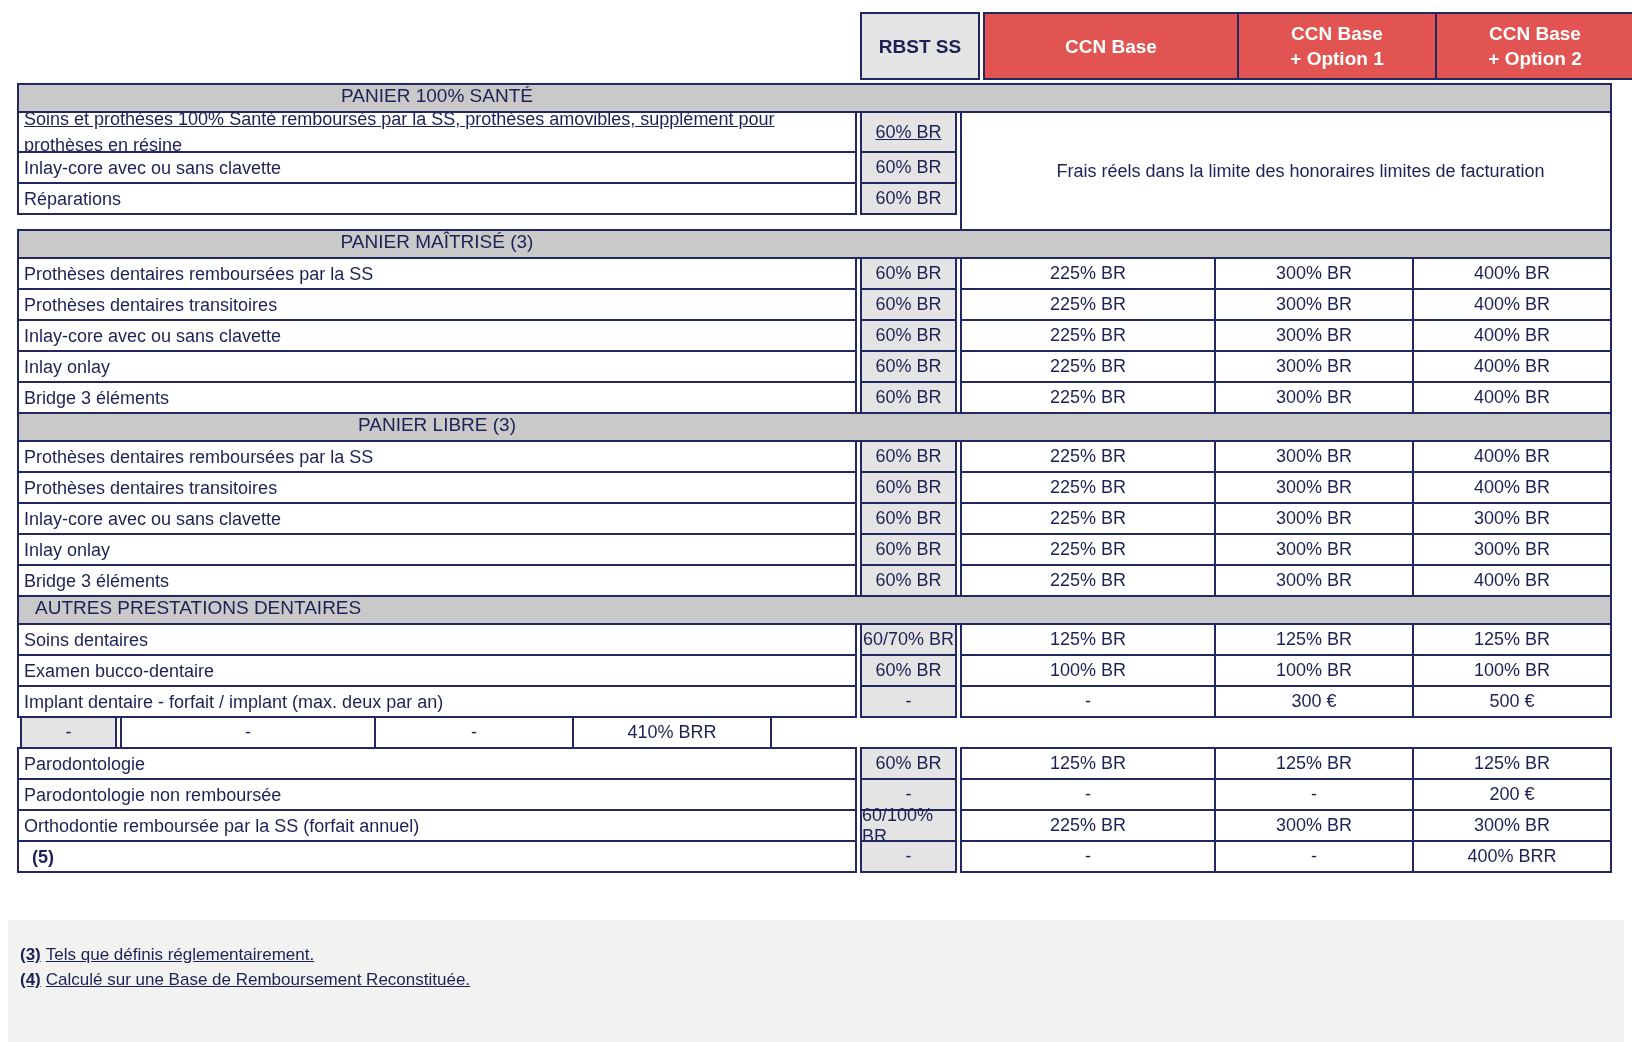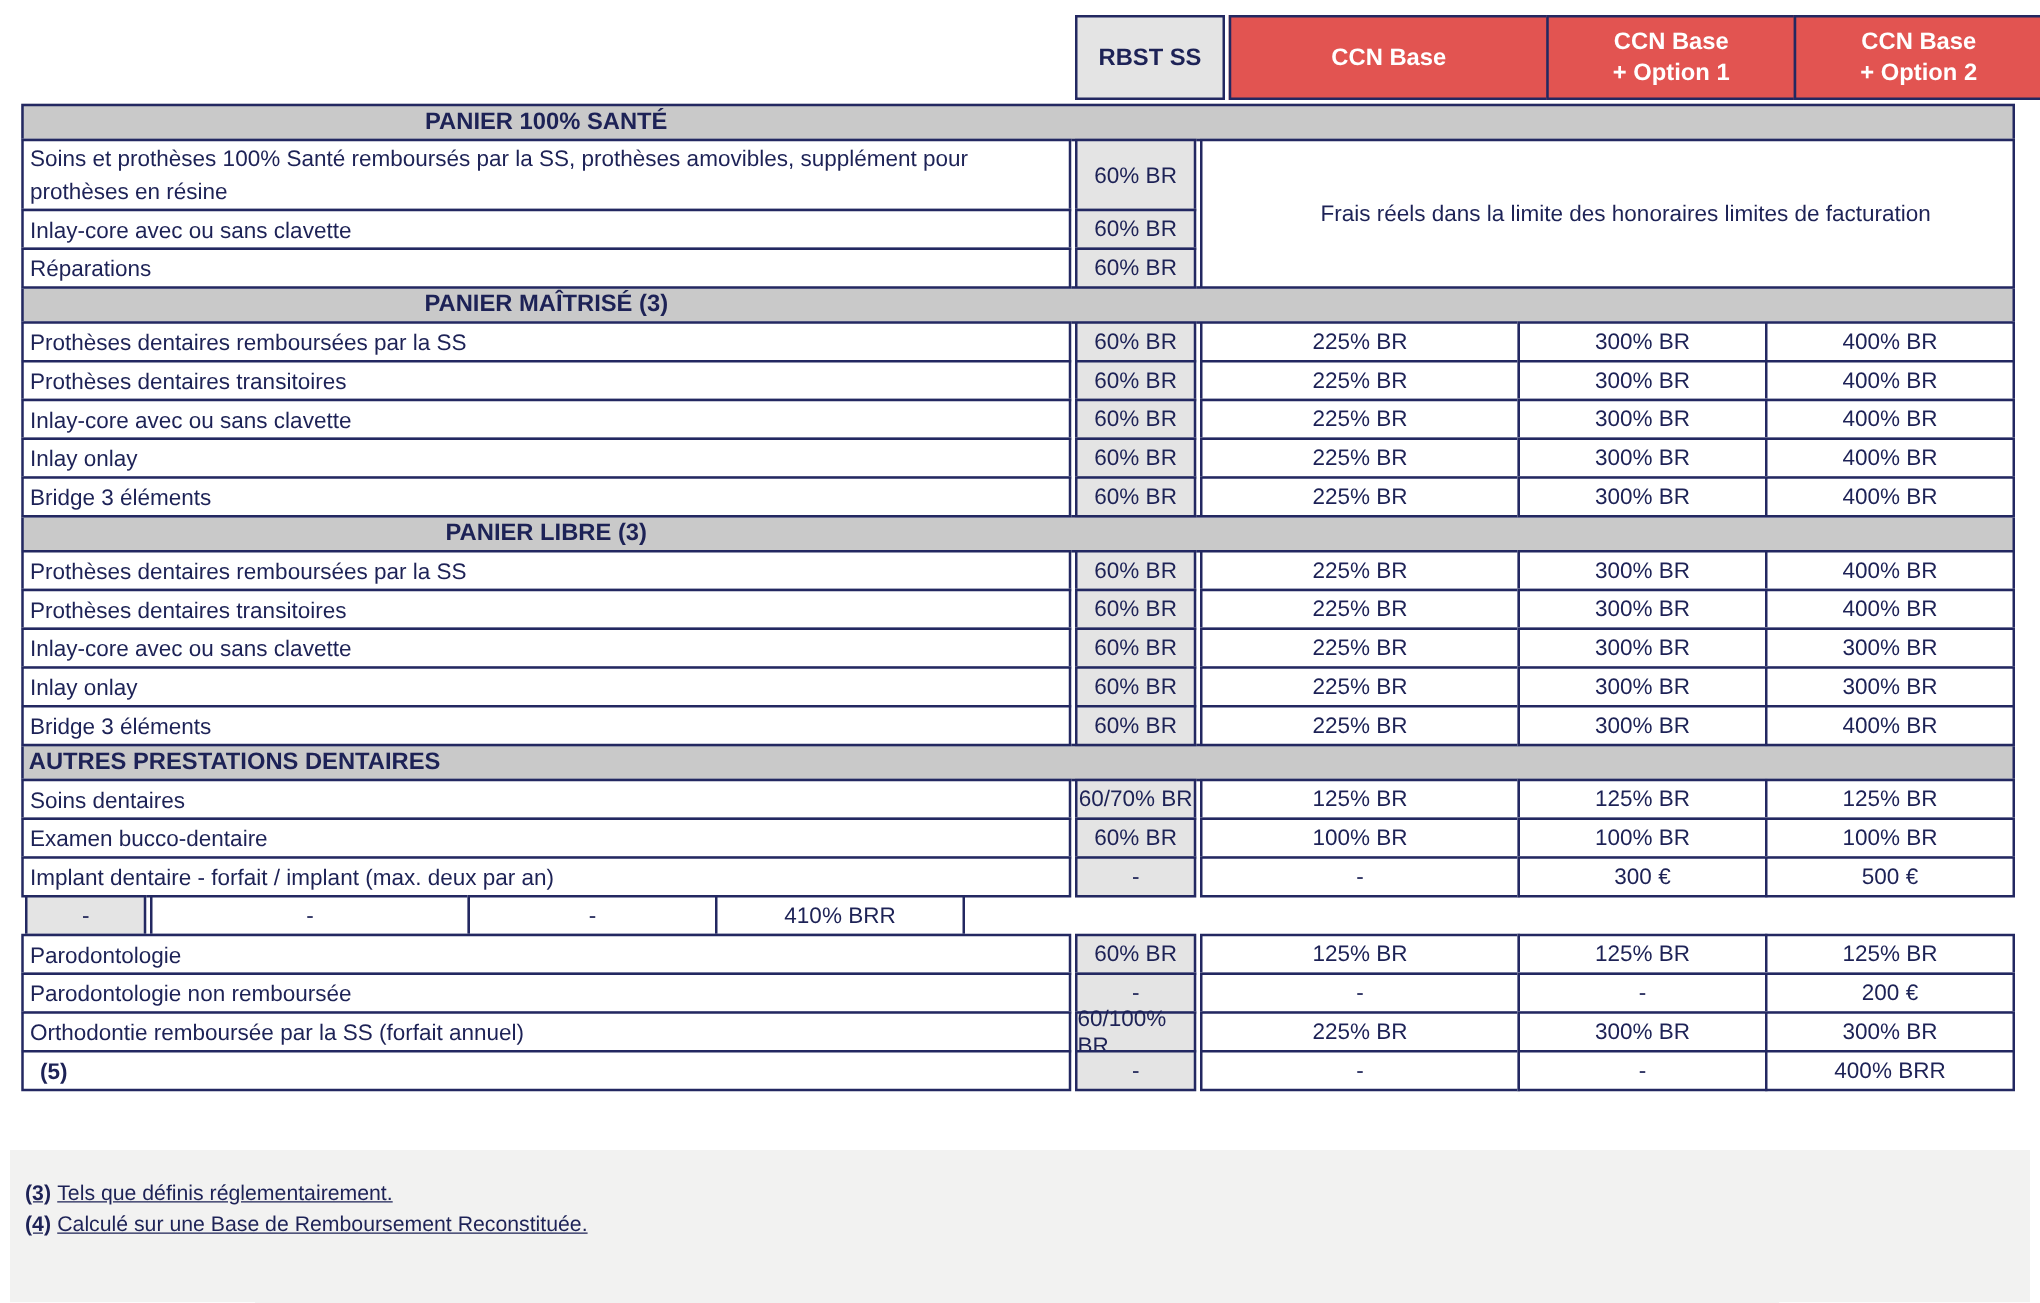--- a/index.html
+++ b/index.html
@@ -20,26 +20,26 @@
   .cell{box-sizing:border-box;border:2px solid var(--navy);flex:none;display:flex;
         align-items:center;justify-content:center;background:#fff;}
   .hc{font-weight:bold;font-size:19px;flex-direction:column;line-height:25px;text-align:center;}
   .hc.gray{background:var(--cellgray);color:var(--txt);}
   .hc.red{background:var(--red);color:#ffffff;}
   .w-rbst{width:120px;}
   .w-ccn{width:256px;}
   .w-o{width:200px;}
   .col2{margin-left:-2px;}
   .band{margin-top:-2px;box-sizing:border-box;height:30px;background:var(--band);
-        border:2px solid var(--navy);display:flex;align-items:center;font-weight:bold;font-size:19px;}
+        border:2px solid var(--navy);display:flex;align-items:flex-start;font-weight:normal;font-size:19px;}
   .band-first{margin-top:3px;}
   .band-center-inner{width:836px;text-align:center;}
-  .band-left-inner{padding-left:4px;}
+  .band-left-inner{padding-left:16px;}
   .row{display:flex;height:33px;margin-top:-2px;}
-  .row.tall{height:58px;}
+  .row.tall{height:42px;text-decoration:underline;}
   .desc{width:840px;justify-content:flex-start;padding:0 5px;line-height:26px;overflow:hidden;}
   .desc .sfx{font-weight:bold;margin-left:8px;}
   .rbst{width:97px;background:var(--cellgray);}
   .msec{display:flex;margin-top:-2px;}
   .mleft{display:flex;flex-direction:column;}
   .mleft .row:first-child{margin-top:0;}
   .mcell{width:652px;height:120px;text-align:center;padding-left:29px;}
   .foot{position:absolute;left:8px;top:920px;width:1616px;height:115px;background:var(--footbg);
         padding-top:22px;font-size:17px;}
   .fline{line-height:25px;padding-left:12px;text-decoration:underline;}

